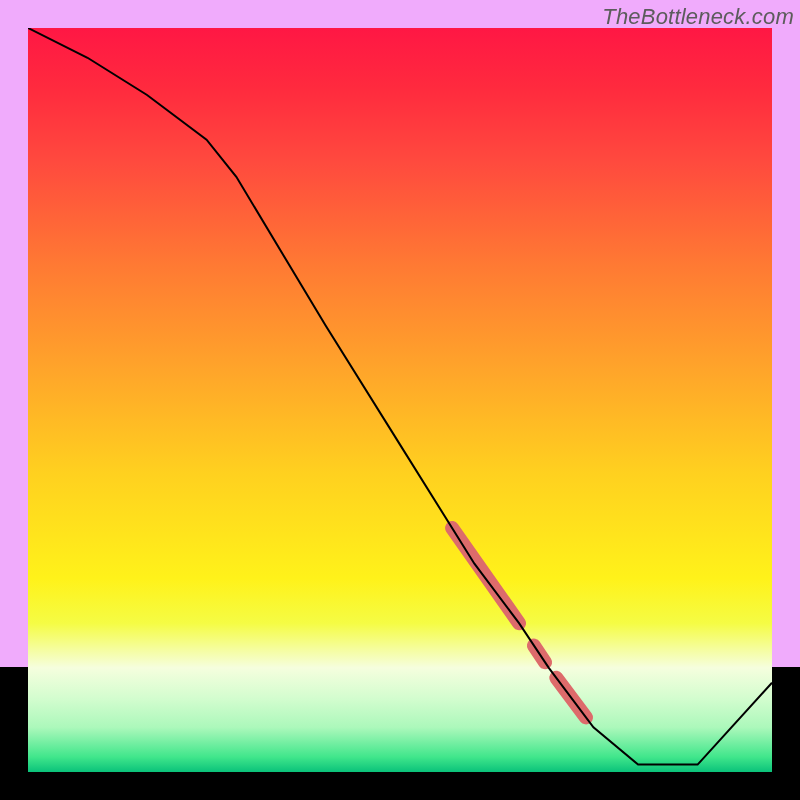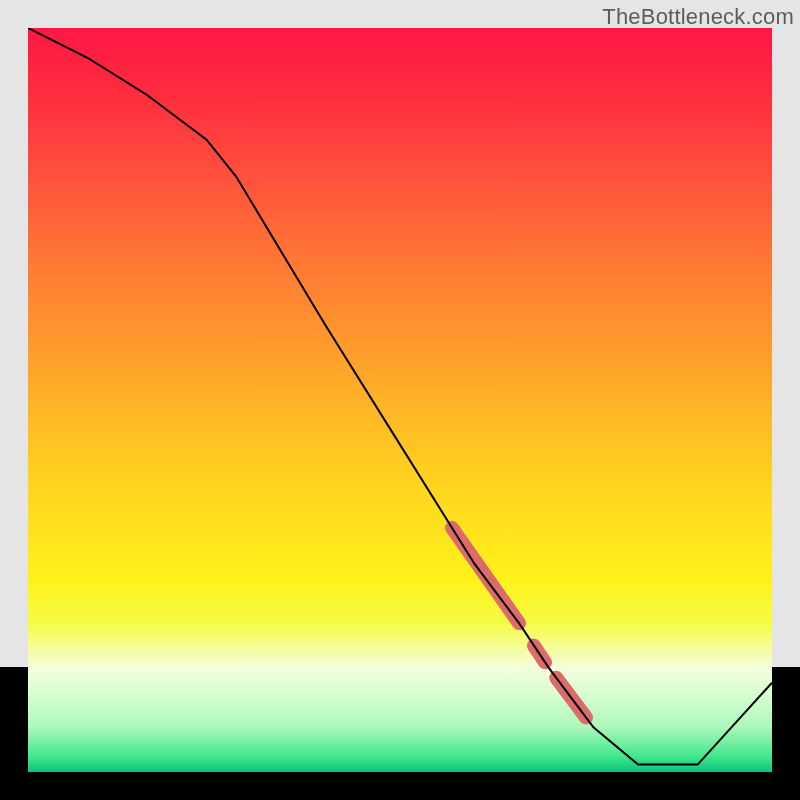--- a/index.html
+++ b/index.html
@@ -7,21 +7,22 @@
     padding: 0;
     width: 800px;
     height: 800px;
     background: #000;
     overflow: hidden;
   }
   .stage {
     position: relative;
     width: 800px;
     height: 667px;
-    background: #e5e5e5;
+    background: #f0abfc;
+    font-style: italic;
   }
   .plot {
     position: absolute;
     left: 28px;
     top: 28px;
     width: 744px;
     height: 744px;
     background: linear-gradient(
       to bottom,
       #ff1744 0%,

